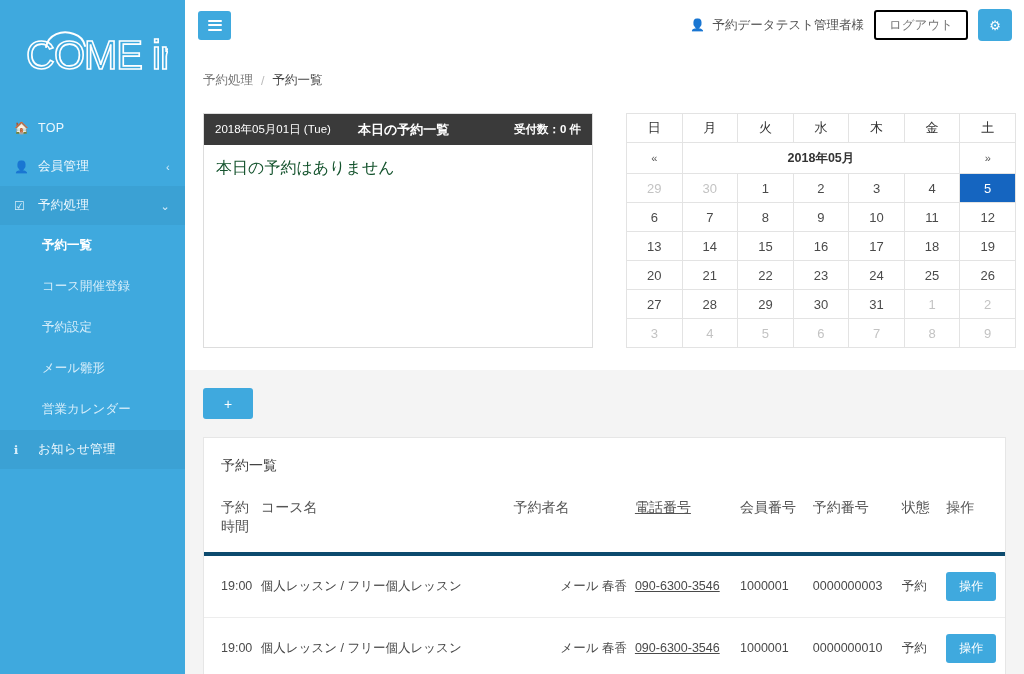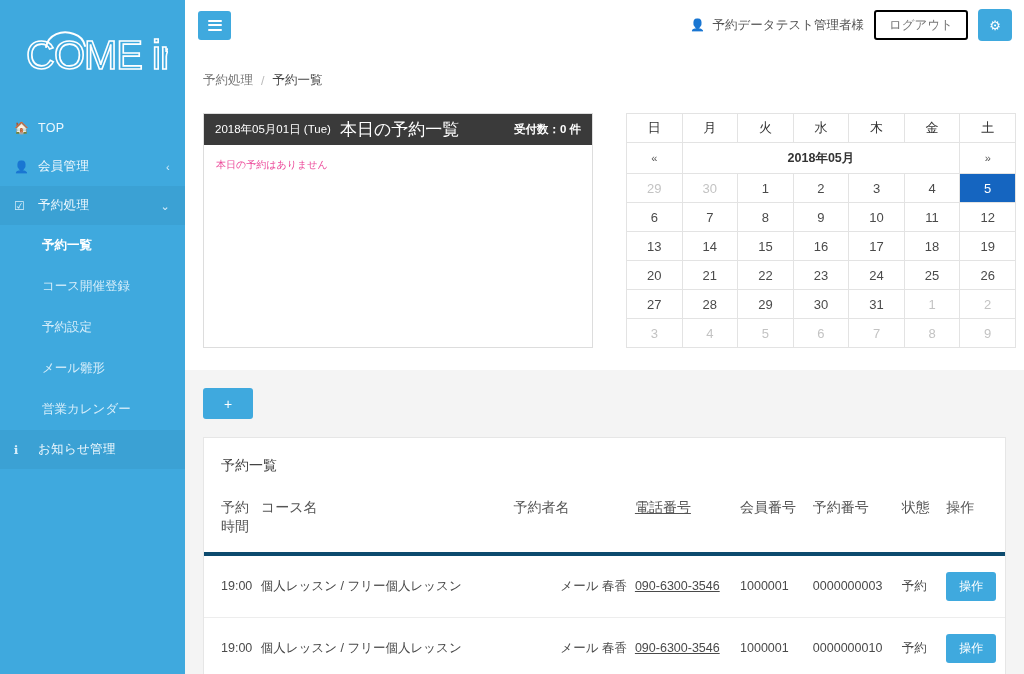--- a/index.html
+++ b/index.html
@@ -113,23 +113,23 @@
     border: 1px solid #ddd;
     background: #fff;
   }
   .today-head {
     background: #3a3a3a; color: #fff;
     height: 31px; display: flex; align-items: center;
     padding: 0 11px;
     font-size: 12px;
   }
   .today-date { font-size: 11.5px; }
-  .today-title { font-weight: normal; font-size: 17px; margin-left: 9px; }
+  .today-title { font-weight: bold; font-size: 13px; margin-left: 27px; }
   .today-count { margin-left: auto; font-size: 11.5px; font-weight:bold; }
-  .today-body { padding: 13px 12px 15px 12px; color: #ec4899; font-size: 10px; }
+  .today-body { padding: 13px 12px 15px 12px; color: #14532d; font-size: 16px; }
 
   .cal-wrap { margin-left: 33px; width: 390px; }
   table.cal { border-collapse: collapse; width: 390px; background:#fff; table-layout: fixed; }
   table.cal td, table.cal th { border: 1px solid #e3e3e3; text-align: center; font-weight: normal; }
   table.cal .cal-title-row td { height: 31px; font-size: 12.5px; color: #333; font-weight: bold; }
   table.cal .cal-title-row td.nav-arrow { font-weight: normal; color:#555; cursor: pointer; width: 56px; font-size: 11px;}
   table.cal thead.dows th { height: 29px; font-size: 13px; color: #333; }
   table.cal tbody td { height: 29px; font-size: 13px; color: #4a4a4a; cursor: pointer; }
   table.cal tbody td.mute { color: #c3c3c3; }
   table.cal tbody td.sel { background: #1565c0; color:#fff; }

